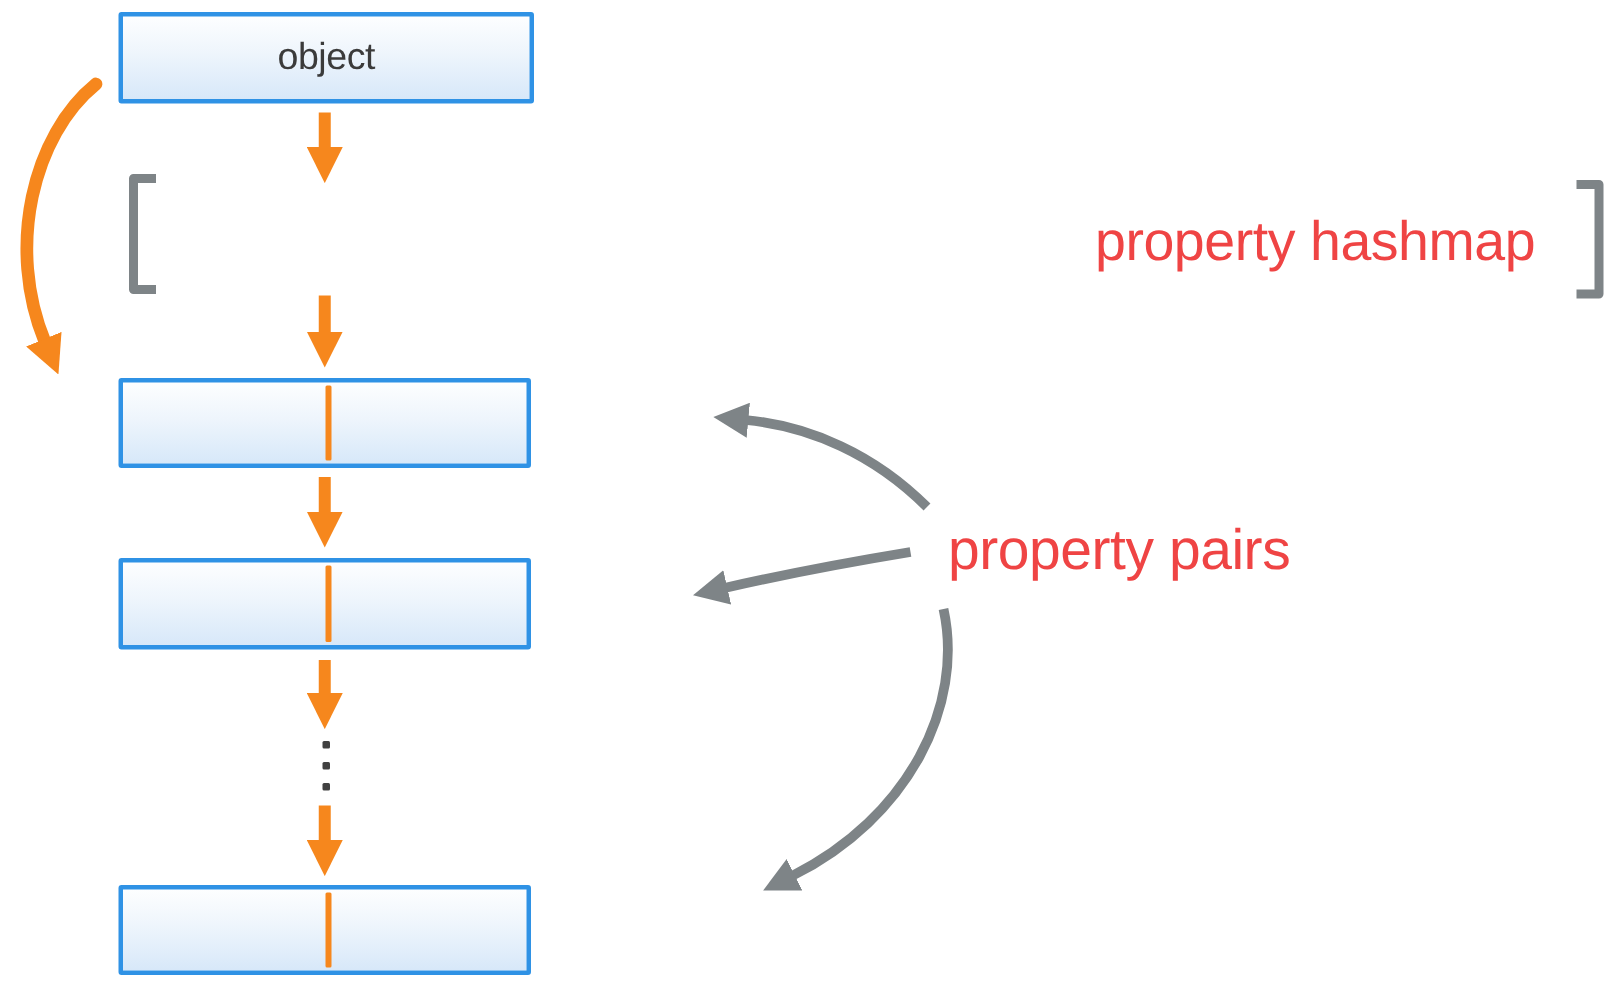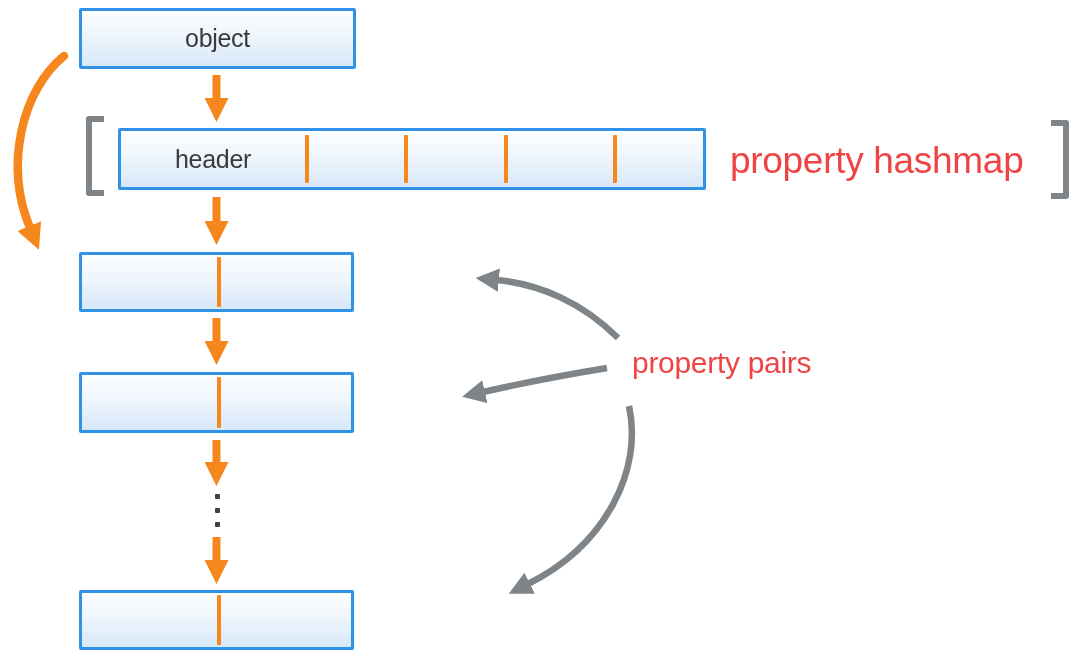--- a/index.html
+++ b/index.html
@@ -62,21 +62,21 @@
   .pair-box .cell-divider { left: 135px; top: 2px; height: 50px; }
   .pair-box-2 .cell-divider { height: 51px; }
   
   .annotation {
     position: absolute;
     color: #ef4444;
     white-space: nowrap;
     letter-spacing: -0.3px;
   }
   .hashmap-annotation { left: 730px; top: 138px; font-size: 37px; line-height: 1.25; }
-  .pairs-annotation   { left: 632px; top: 344px; font-size: 30px; line-height: 1.25; }
+  .pairs-annotation   { left: 632px; top: 344px; font-size: 38px; line-height: 1.25; }
   
   .ellipsis {
     position: absolute;
     left: 215px; top: 494px;
     display: flex;
     flex-direction: column;
     gap: 9px;
   }
   .dot {
     width: 5px; height: 5px;
@@ -117,27 +117,20 @@
 
     <path class="garrow" marker-end="url(#headGray)" d="M618 338 C 583 303, 540 284, 497 280"></path>
     <path class="garrow" marker-end="url(#headGray)" d="M607 368 Q 540 379 483 392"></path>
     <path class="garrow" marker-end="url(#headGray)" d="M629 406 C 643 470, 606 545, 528 584"></path>
   </svg>
 
   <div class="box object-box">
     <span class="box-label">object</span>
   </div>
 
-  <div class="box header-box">
-    <span class="box-label">header</span>
-    <div class="cell-divider hd-1"></div>
-    <div class="cell-divider hd-2"></div>
-    <div class="cell-divider hd-3"></div>
-    <div class="cell-divider hd-4"></div>
-  </div>
 
   <div class="annotation hashmap-annotation">property hashmap</div>
 
   <div class="box pair-box pair-box-1">
     <div class="cell-divider"></div>
   </div>
   <div class="box pair-box pair-box-2">
     <div class="cell-divider"></div>
   </div>
   <div class="box pair-box pair-box-3">

